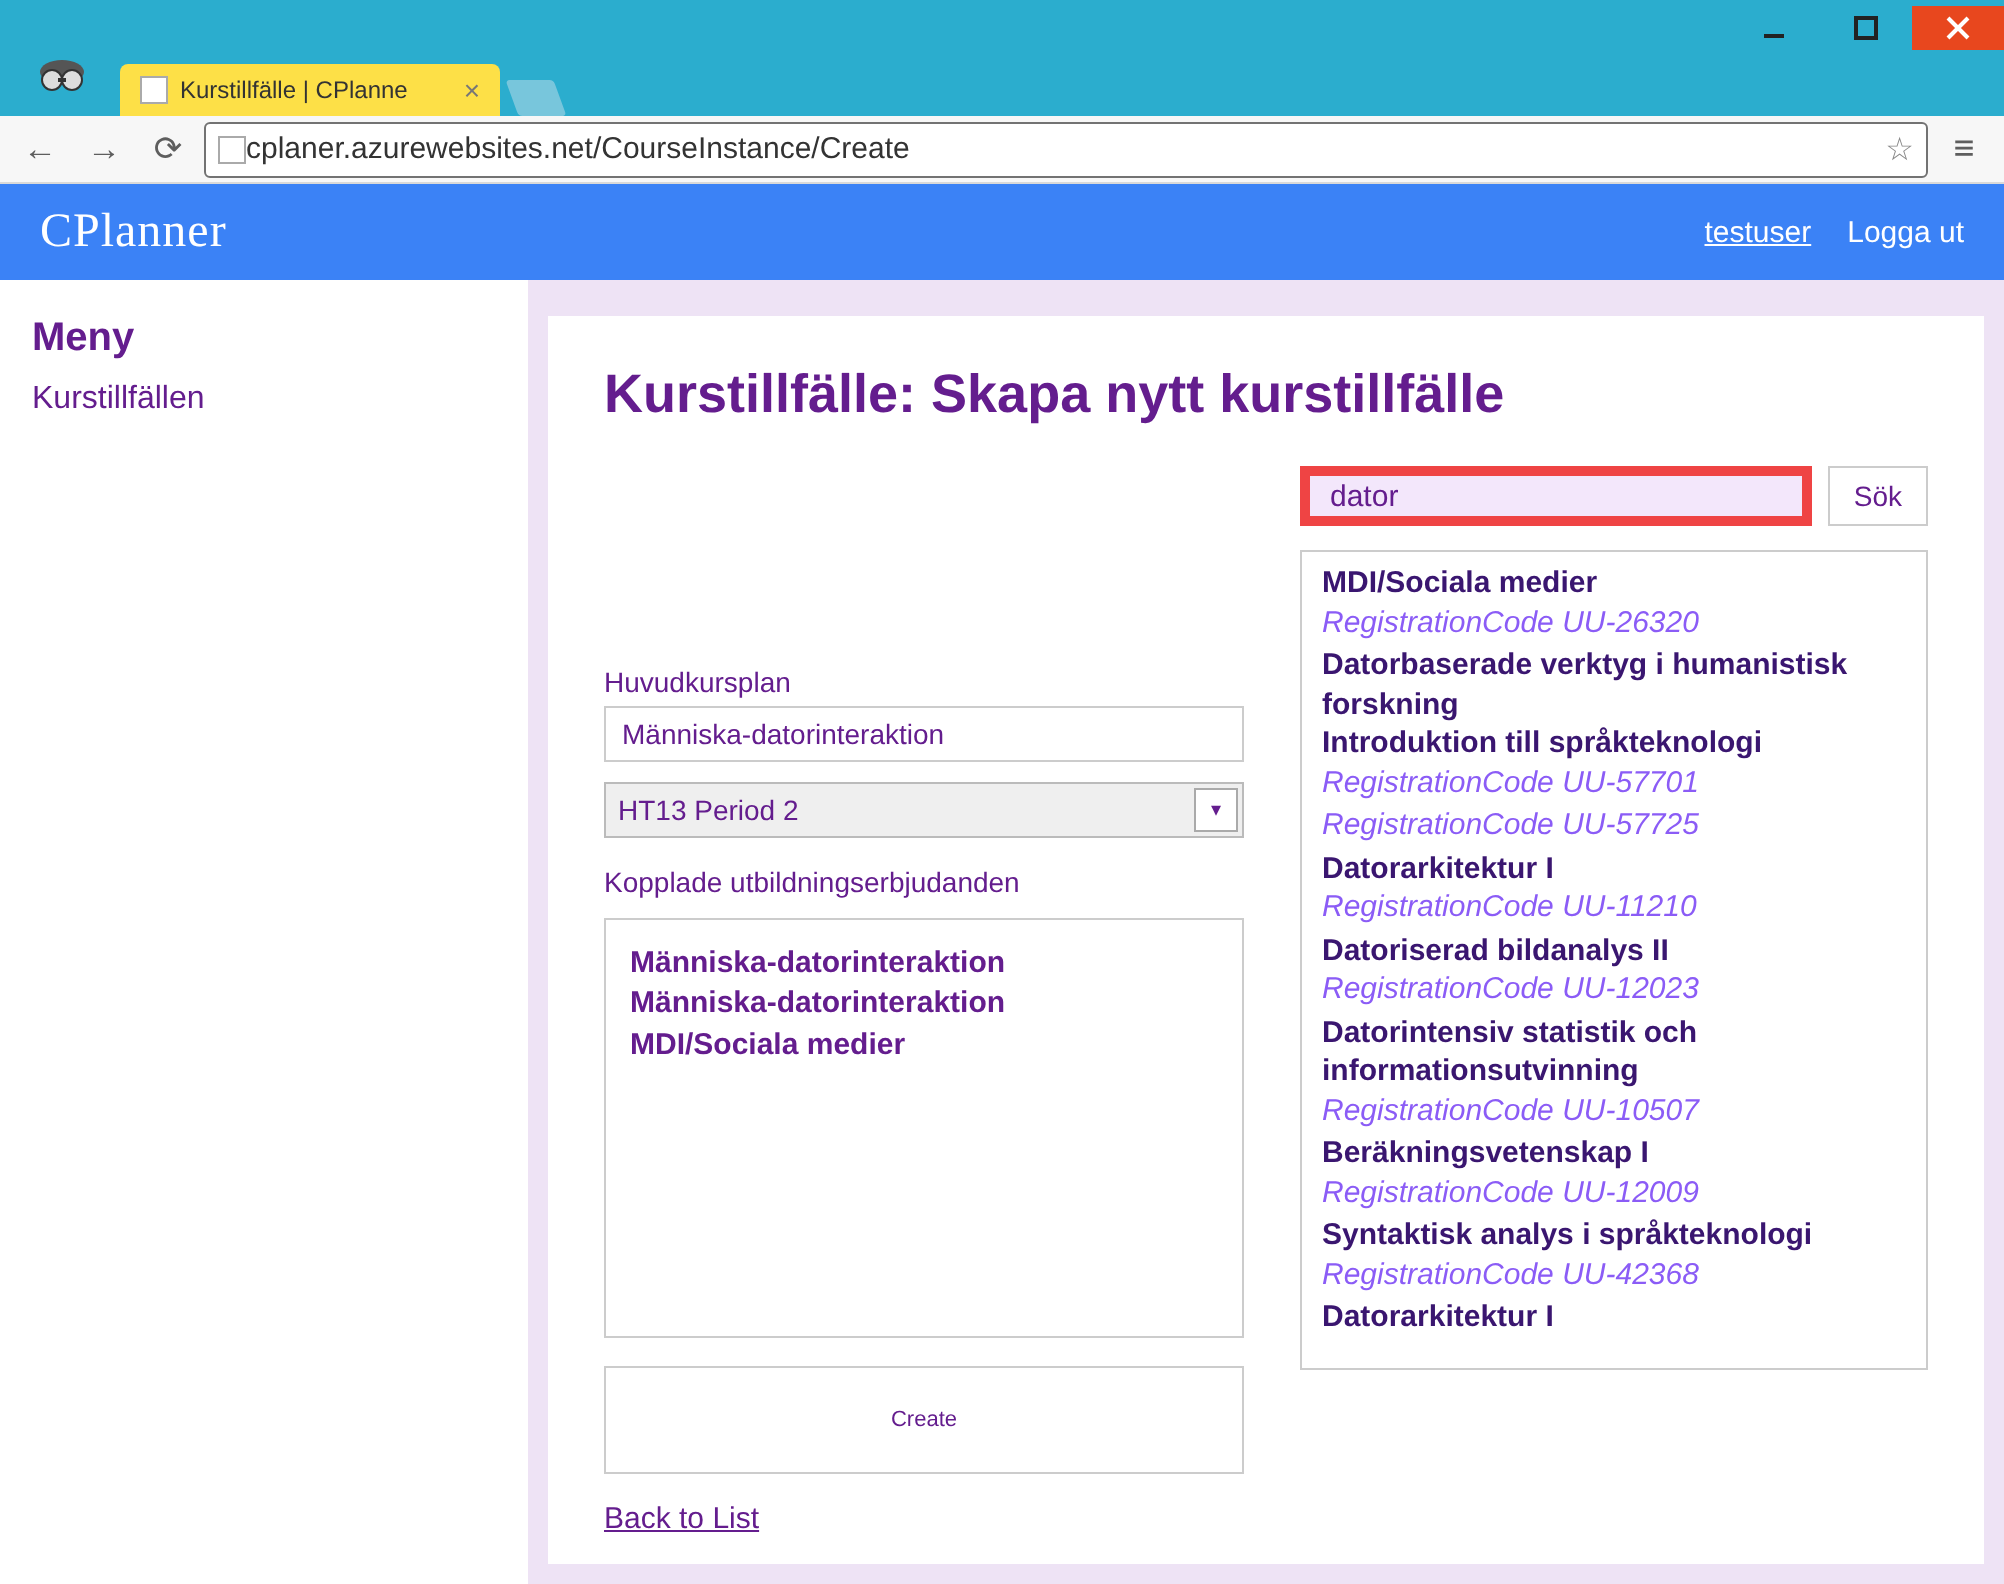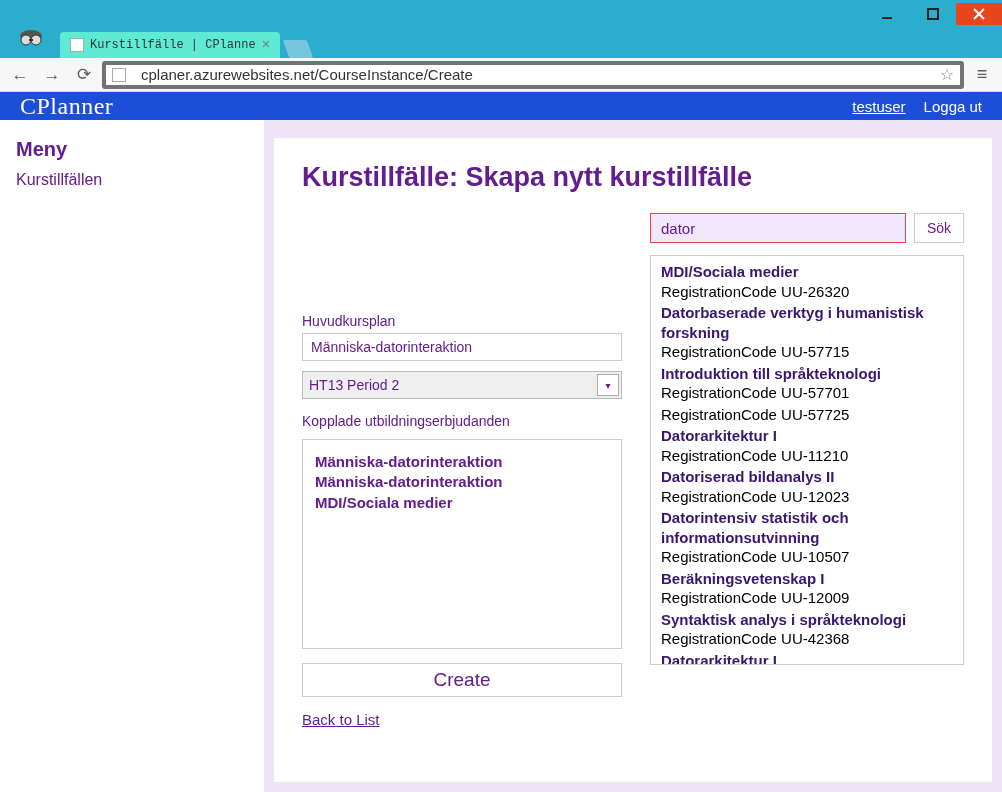--- a/index.html
+++ b/index.html
@@ -46,32 +46,31 @@
     position: relative;
   }
   .incognito-icon {
     position:absolute;
     left:16px;
     top:-2px;
     width:30px;
     height:24px;
   }
   .tab {
-    background: #5eead4;
+    background: #fde047;
     border-radius: 4px 4px 0 0;
     height: 26px;
     min-width: 190px;
     display: flex;
     align-items: center;
     padding: 0 10px 0 10px;
     font-size: 12px;
     color: #333;
     gap: 6px;
     position: relative;
-    font-family: Liberation Mono, monospace;
   }
   .tab-file-icon {
     width: 14px; height:14px;
     border:1px solid #aaa;
     background:#fff;
   }
   .tab-close {
     font-size:14px;
     color:#777;
     margin-left:auto;
@@ -94,42 +93,42 @@
     gap:4px;
   }
   .nav-btn {
     width:28px; height:28px;
     display:flex; align-items:center; justify-content:center;
     font-size:17px; color:#5e5e5e;
   }
   .address-bar {
     flex:1;
     height:28px;
-    border:4px solid #737373;
+    border:1px solid #737373;
     border-radius:3px;
     display:flex;
     align-items:center;
     padding:0 6px;
     background:#fff;
     font-size:15px;
     color:#333;
-    gap:15px;
+    gap:0;
   }
   .address-bar .page-icon {
     width:14px; height:14px; border:1px solid #aaa;
   }
   .address-bar .star { margin-left:auto; font-size:16px; color:#888; }
   .hamburger {
     width:28px; height:28px;
     display:flex; align-items:center; justify-content:center;
     font-size:18px; color:#5e5e5e;
   }
   .app-header {
-    height:28px;
-    background:#1d4ed8;
+    height:48px;
+    background:#3b82f6;
     color:#fff;
     display:flex;
     align-items:center;
     padding:0 20px;
     gap:18px;
   }
   .app-header .brand {
     font-family: Georgia, serif;
     font-size:24px;
     letter-spacing:0.5px;
@@ -184,21 +183,21 @@
   .col-left { width:320px; display:flex; flex-direction:column; }
   .col-right { flex:1; }
   .search-row {
     display:flex;
     gap:8px;
     margin-bottom:12px;
   }
   .search-input {
     flex:1;
     height:30px;
-    border:1px solid #ef4444;
+    border:5px solid #ef4444;
     background:#f3e7fb;
     color:#641d8e;
     font-size:15px;
     padding:0 10px;
   }
   .search-btn {
     height:30px;
     padding:0 12px;
     border:1px solid #ccc;
     background:#fff;
@@ -255,22 +254,22 @@
     color:#641d8e;
     font-weight:bold;
     font-size:15px;
     line-height:1.35;
   }
   .create-btn {
     display:inline-block;
     border:1px solid #ccc;
     background:#fff;
     color:#641d8e;
-    font-size:19px;
-    padding:5px 12px;
+    font-size:11px;
+    padding:20px 12px;
     cursor:pointer;
     margin-bottom:14px;
   }
   .back-link {
     color:#641d8e;
     text-decoration:underline;
     font-size:15px;
   }
   .results-box {
     border:1px solid #ccc;
@@ -278,24 +277,25 @@
     overflow-y:scroll;
     padding:6px 10px;
   }
   .result-name {
     color:#3a1670;
     font-weight:bold;
     font-size:15px;
     line-height:1.3;
   }
   .result-code {
-    color:#000000;
+    color:#8b5cf6;
     font-size:15px;
     line-height:1.3;
     margin-bottom:2px;
+    font-style:italic;
   }
   .left-spacer { height:96px; }
   ::-webkit-scrollbar { width:16px; }
   ::-webkit-scrollbar-track { background:#f0f0f0; }
   ::-webkit-scrollbar-thumb { background:#c7c7c7; border:1px solid #b3b3b3; }
   ::-webkit-scrollbar-button { background:#f0f0f0; height:16px; border:1px solid #ddd;}
 </style>
 </head>
 <body>
 
@@ -395,21 +395,20 @@
 
           <div class="col-right">
             <div class="search-row">
               <input class="search-input" type="text" value="dator" style="">
               <button class="search-btn">Sök</button>
             </div>
             <div class="results-box" id="results-box">
                 <div class="result-name">MDI/Sociala medier</div>
                 <div class="result-code">RegistrationCode UU-26320</div>
                 <div class="result-name">Datorbaserade verktyg i humanistisk forskning</div>
-                <div class="result-code">RegistrationCode UU-57715</div>
                 <div class="result-name">Introduktion till språkteknologi</div>
                 <div class="result-code">RegistrationCode UU-57701</div>
                 <div class="result-code">RegistrationCode UU-57725</div>
                 <div class="result-name">Datorarkitektur I</div>
                 <div class="result-code">RegistrationCode UU-11210</div>
                 <div class="result-name">Datoriserad bildanalys II</div>
                 <div class="result-code">RegistrationCode UU-12023</div>
                 <div class="result-name">Datorintensiv statistik och informationsutvinning</div>
                 <div class="result-code">RegistrationCode UU-10507</div>
                 <div class="result-name">Beräkningsvetenskap I</div>

